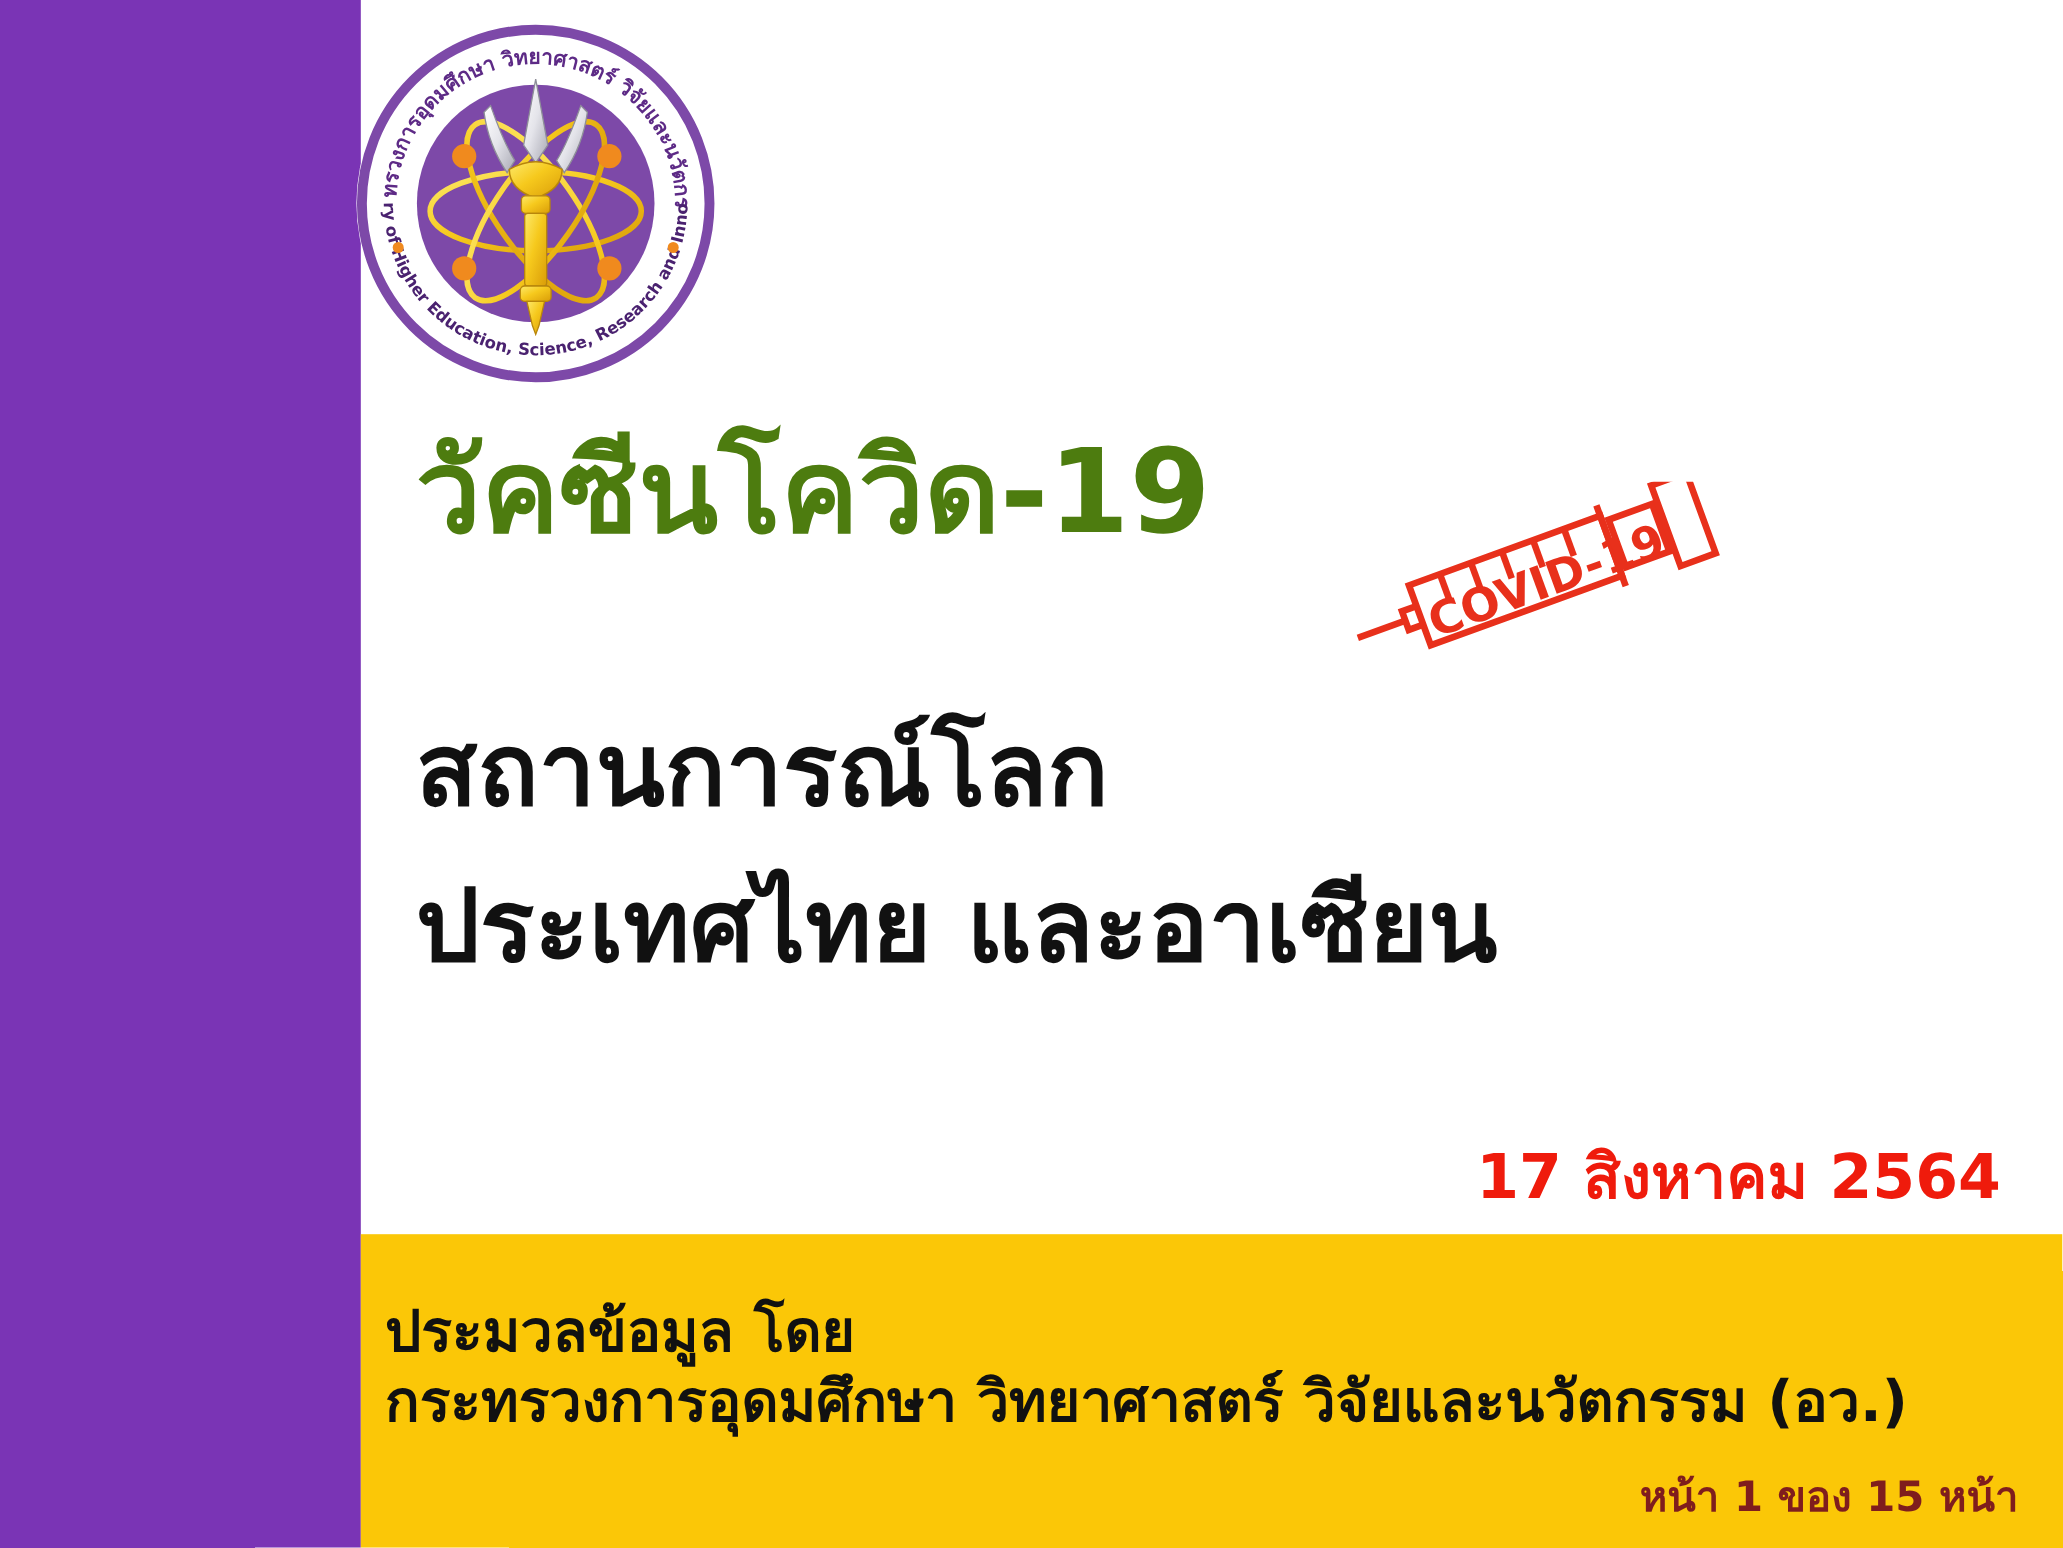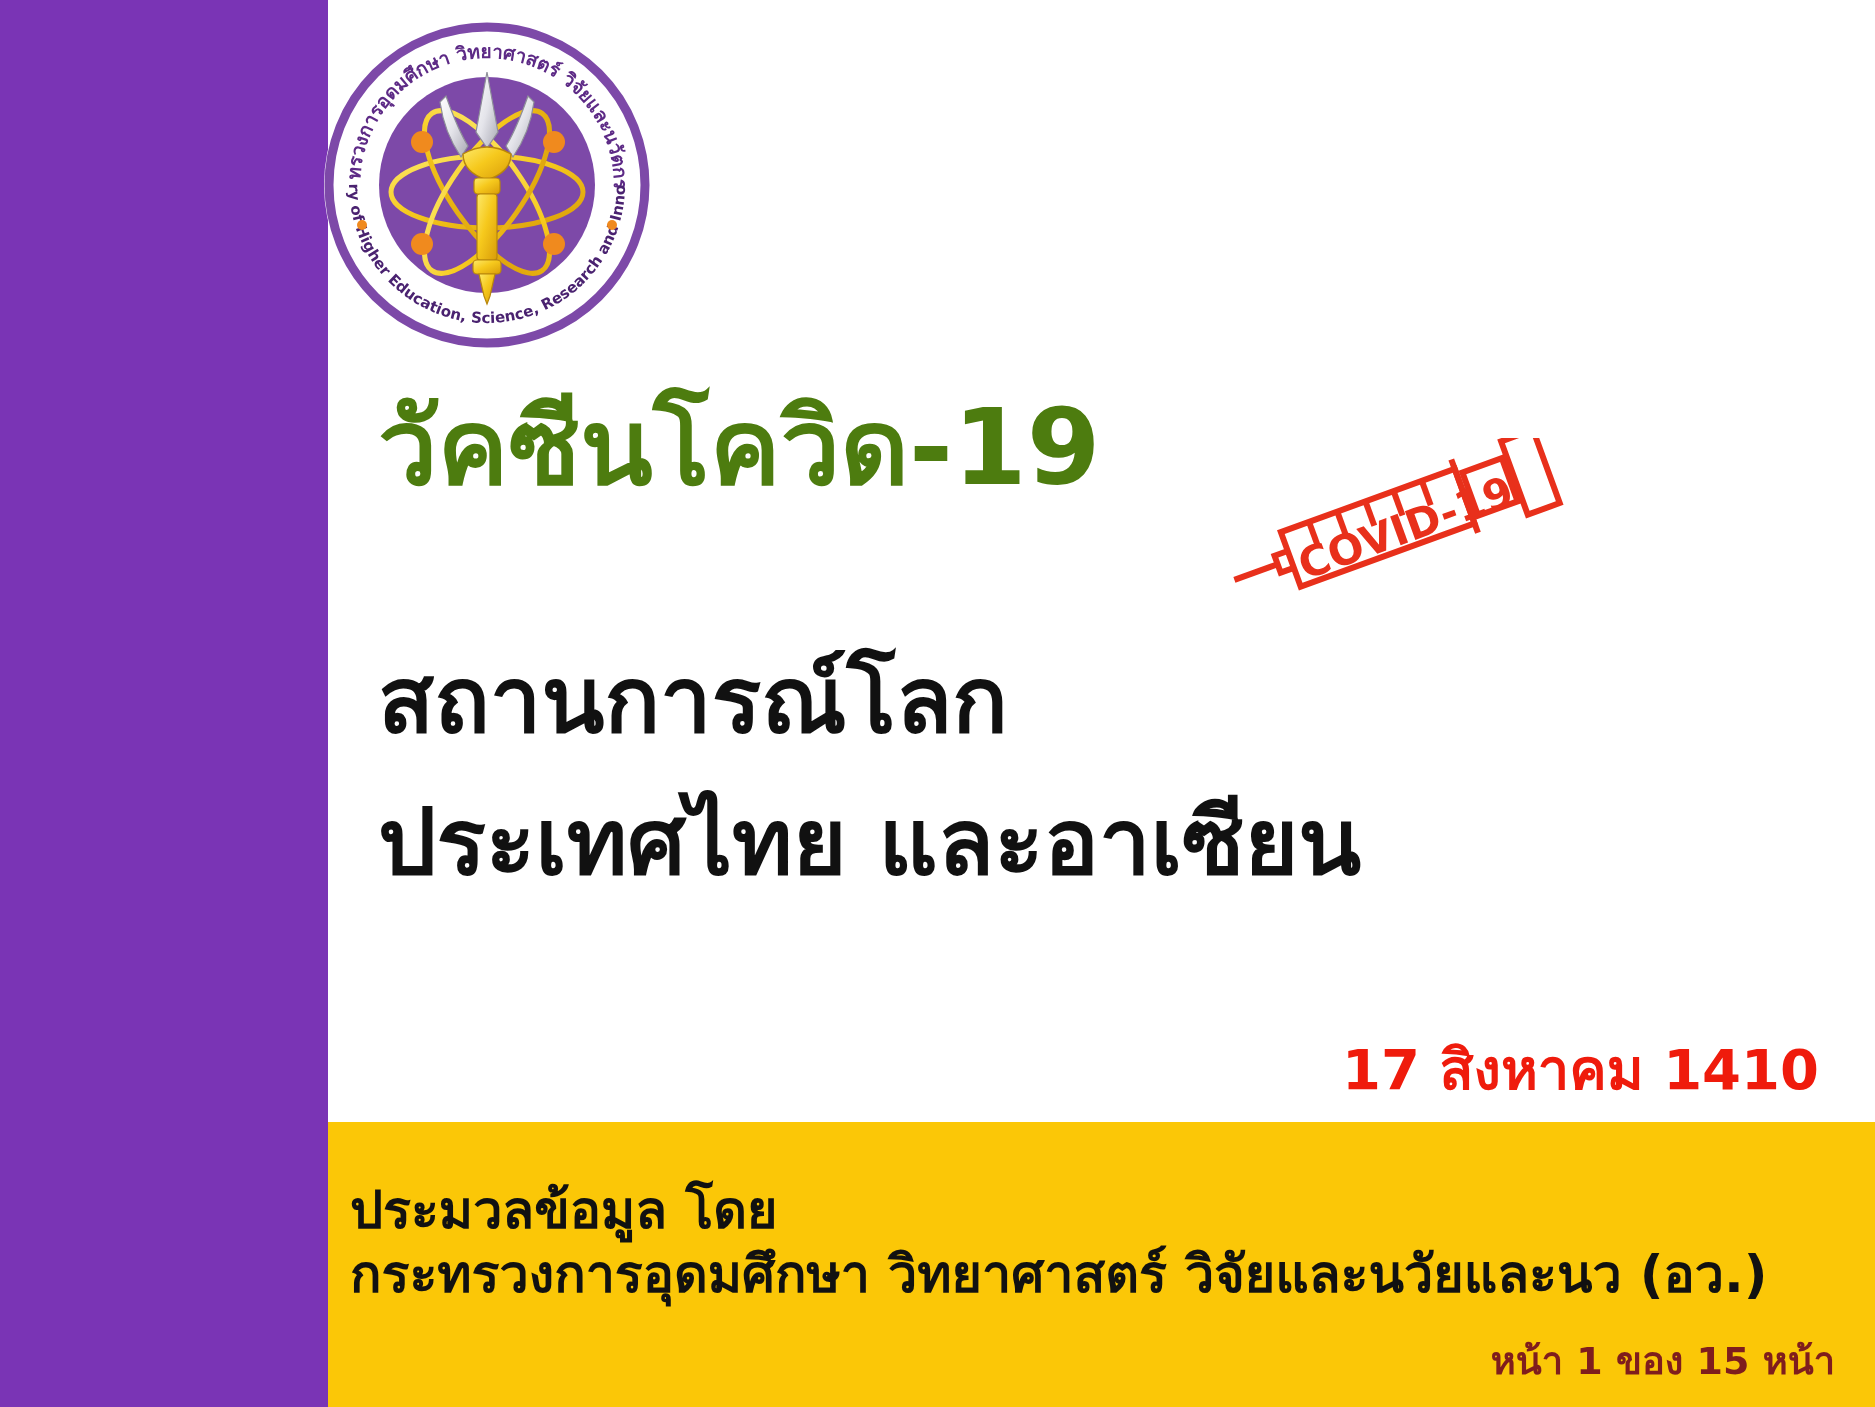--- a/index.html
+++ b/index.html
@@ -214,21 +214,21 @@
         <line x1="48" y1="81" x2="2" y2="81"></line>
       </g>
       <text x="186" y="104" font-family="DejaVu Sans, sans-serif" font-size="42" font-weight="bold" fill="#e8301b" text-anchor="middle" transform="rotate(-20 186 96)">COVID-19</text>
     </svg>
   </div>
 
   <div class="title-black line1">สถานการณ์โลก</div>
 
   <div class="title-black line2">ประเทศไทย และอาเซียน</div>
 
-  <div class="date-red">17 สิงหาคม 1410</div>
+  <div class="date-red">17 สิงหาคม 2564</div>
 
   <div class="footer-line l1">ประมวลข้อมูล โดย</div>
 
-  <div class="footer-line l2">กระทรวงการอุดมศึกษา วิทยาศาสตร์ วิจัยและนวัยและนว (อว.)</div>
+  <div class="footer-line l2">กระทรวงการอุดมศึกษา วิทยาศาสตร์ วิจัยและนวัตกรรม (อว.)</div>
 
   <div class="page-count">หน้า 1 ของ 15 หน้า</div>
 
 </div>
 
 </body></html>

